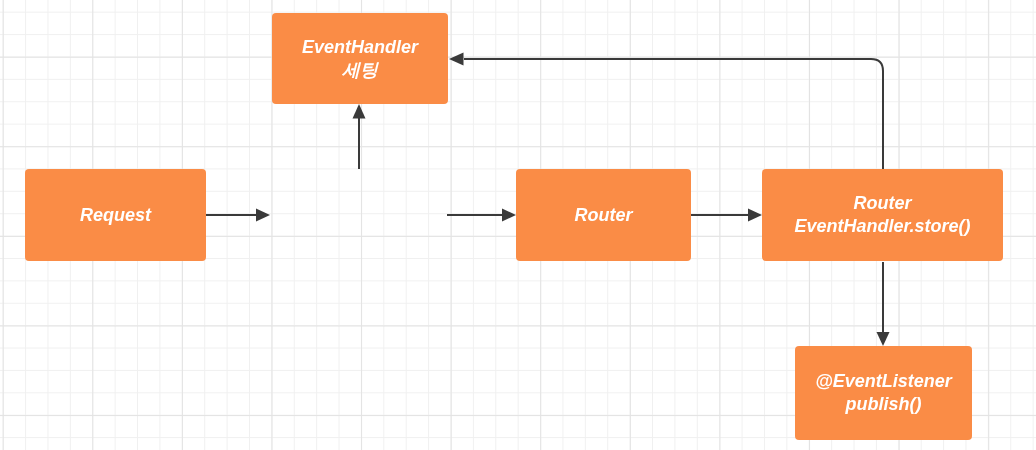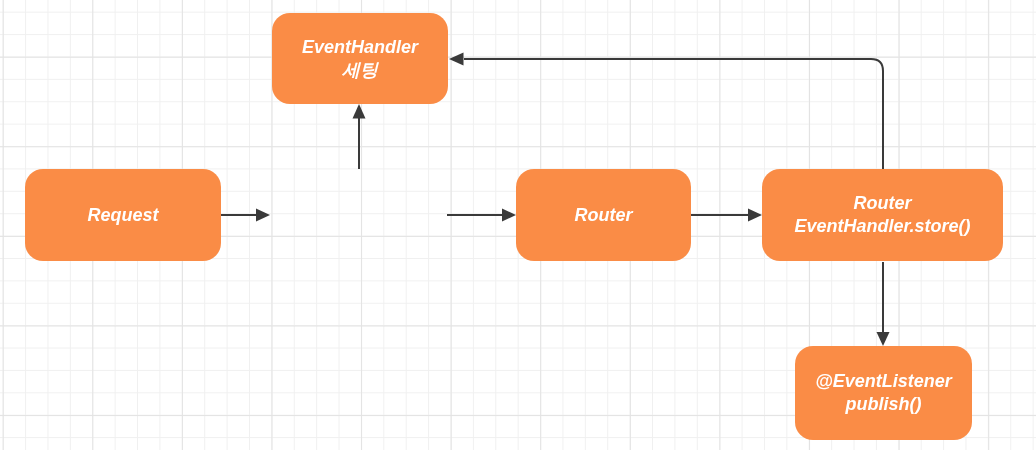--- a/index.html
+++ b/index.html
@@ -28,33 +28,33 @@
     stroke-width: 2;
     fill: none;
   }
   .edge-head {
     fill: #3a3a3a;
     stroke: none;
   }
   .node {
     position: absolute;
     background: #fa8c46;
-    border-radius: 18px;
+    border-radius: 4px;
     display: flex;
     flex-direction: column;
     align-items: center;
     justify-content: center;
     text-align: center;
     color: #ffffff;
     font-size: 18px;
     font-weight: bold;
     font-style: italic;
     line-height: 23px;
   }
-  #node-request              { left: 25px;  top: 169px; width: 196px; height: 92px; }
+  #node-request              { left: 25px;  top: 169px; width: 181px; height: 92px; }
   #node-middleware           { left: 270px; top: 169px; width: 177px; height: 92px; }
   #node-event-handler-setting{ left: 272px; top: 13px;  width: 176px; height: 91px; }
   #node-router               { left: 516px; top: 169px; width: 175px; height: 92px; }
   #node-router-store         { left: 762px; top: 169px; width: 241px; height: 92px; }
   #node-event-listener-publish { left: 795px; top: 346px; width: 177px; height: 94px; }
 </style>
 </head>
 <body>
 
 <div class="canvas">

